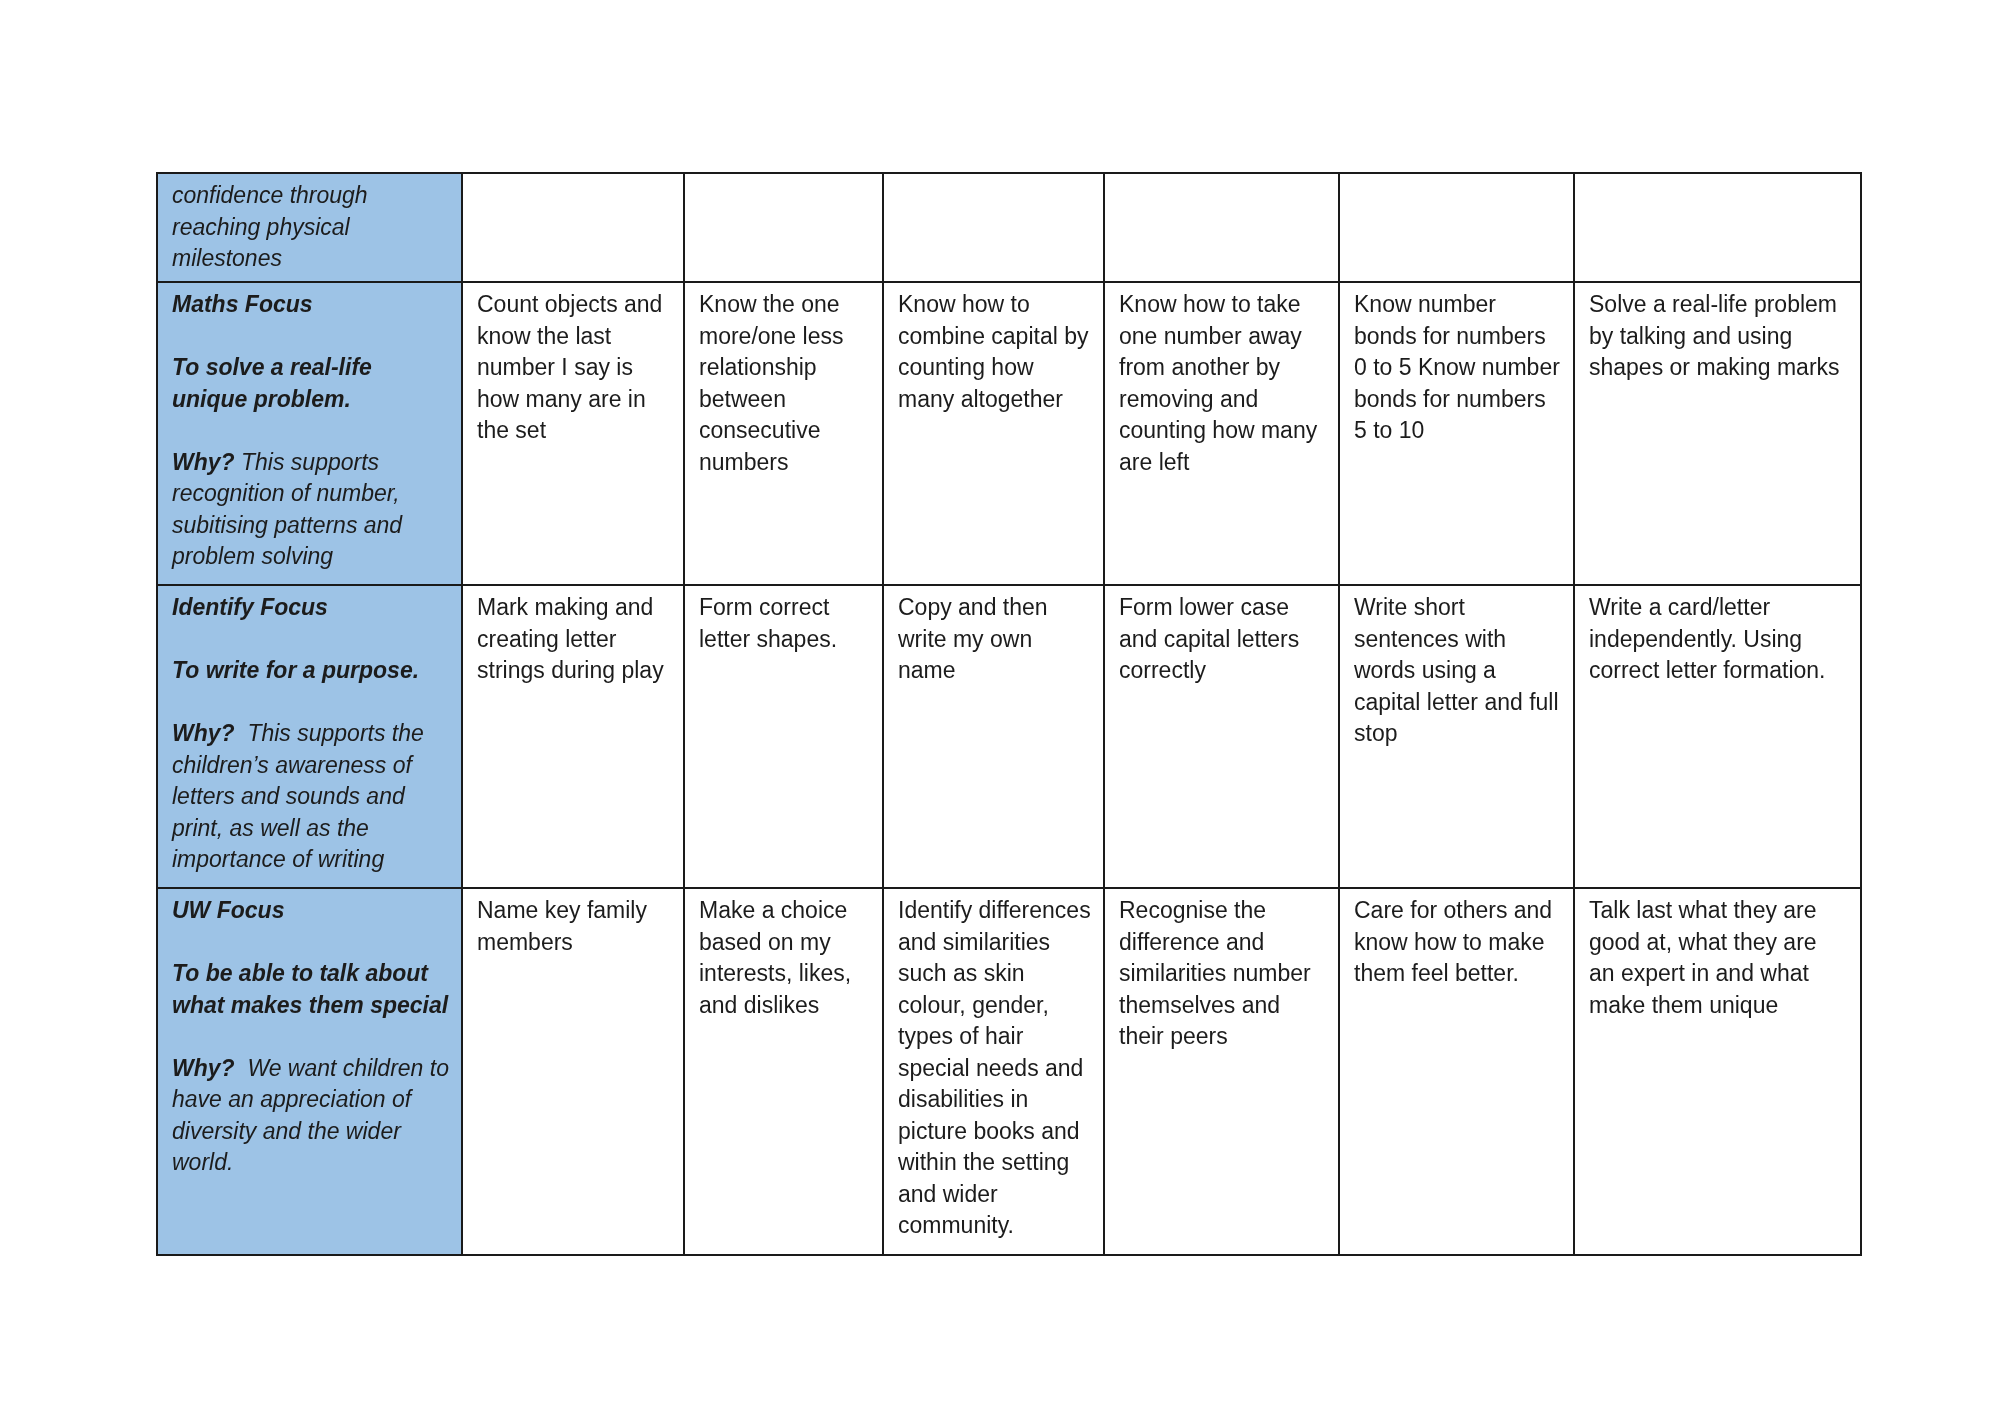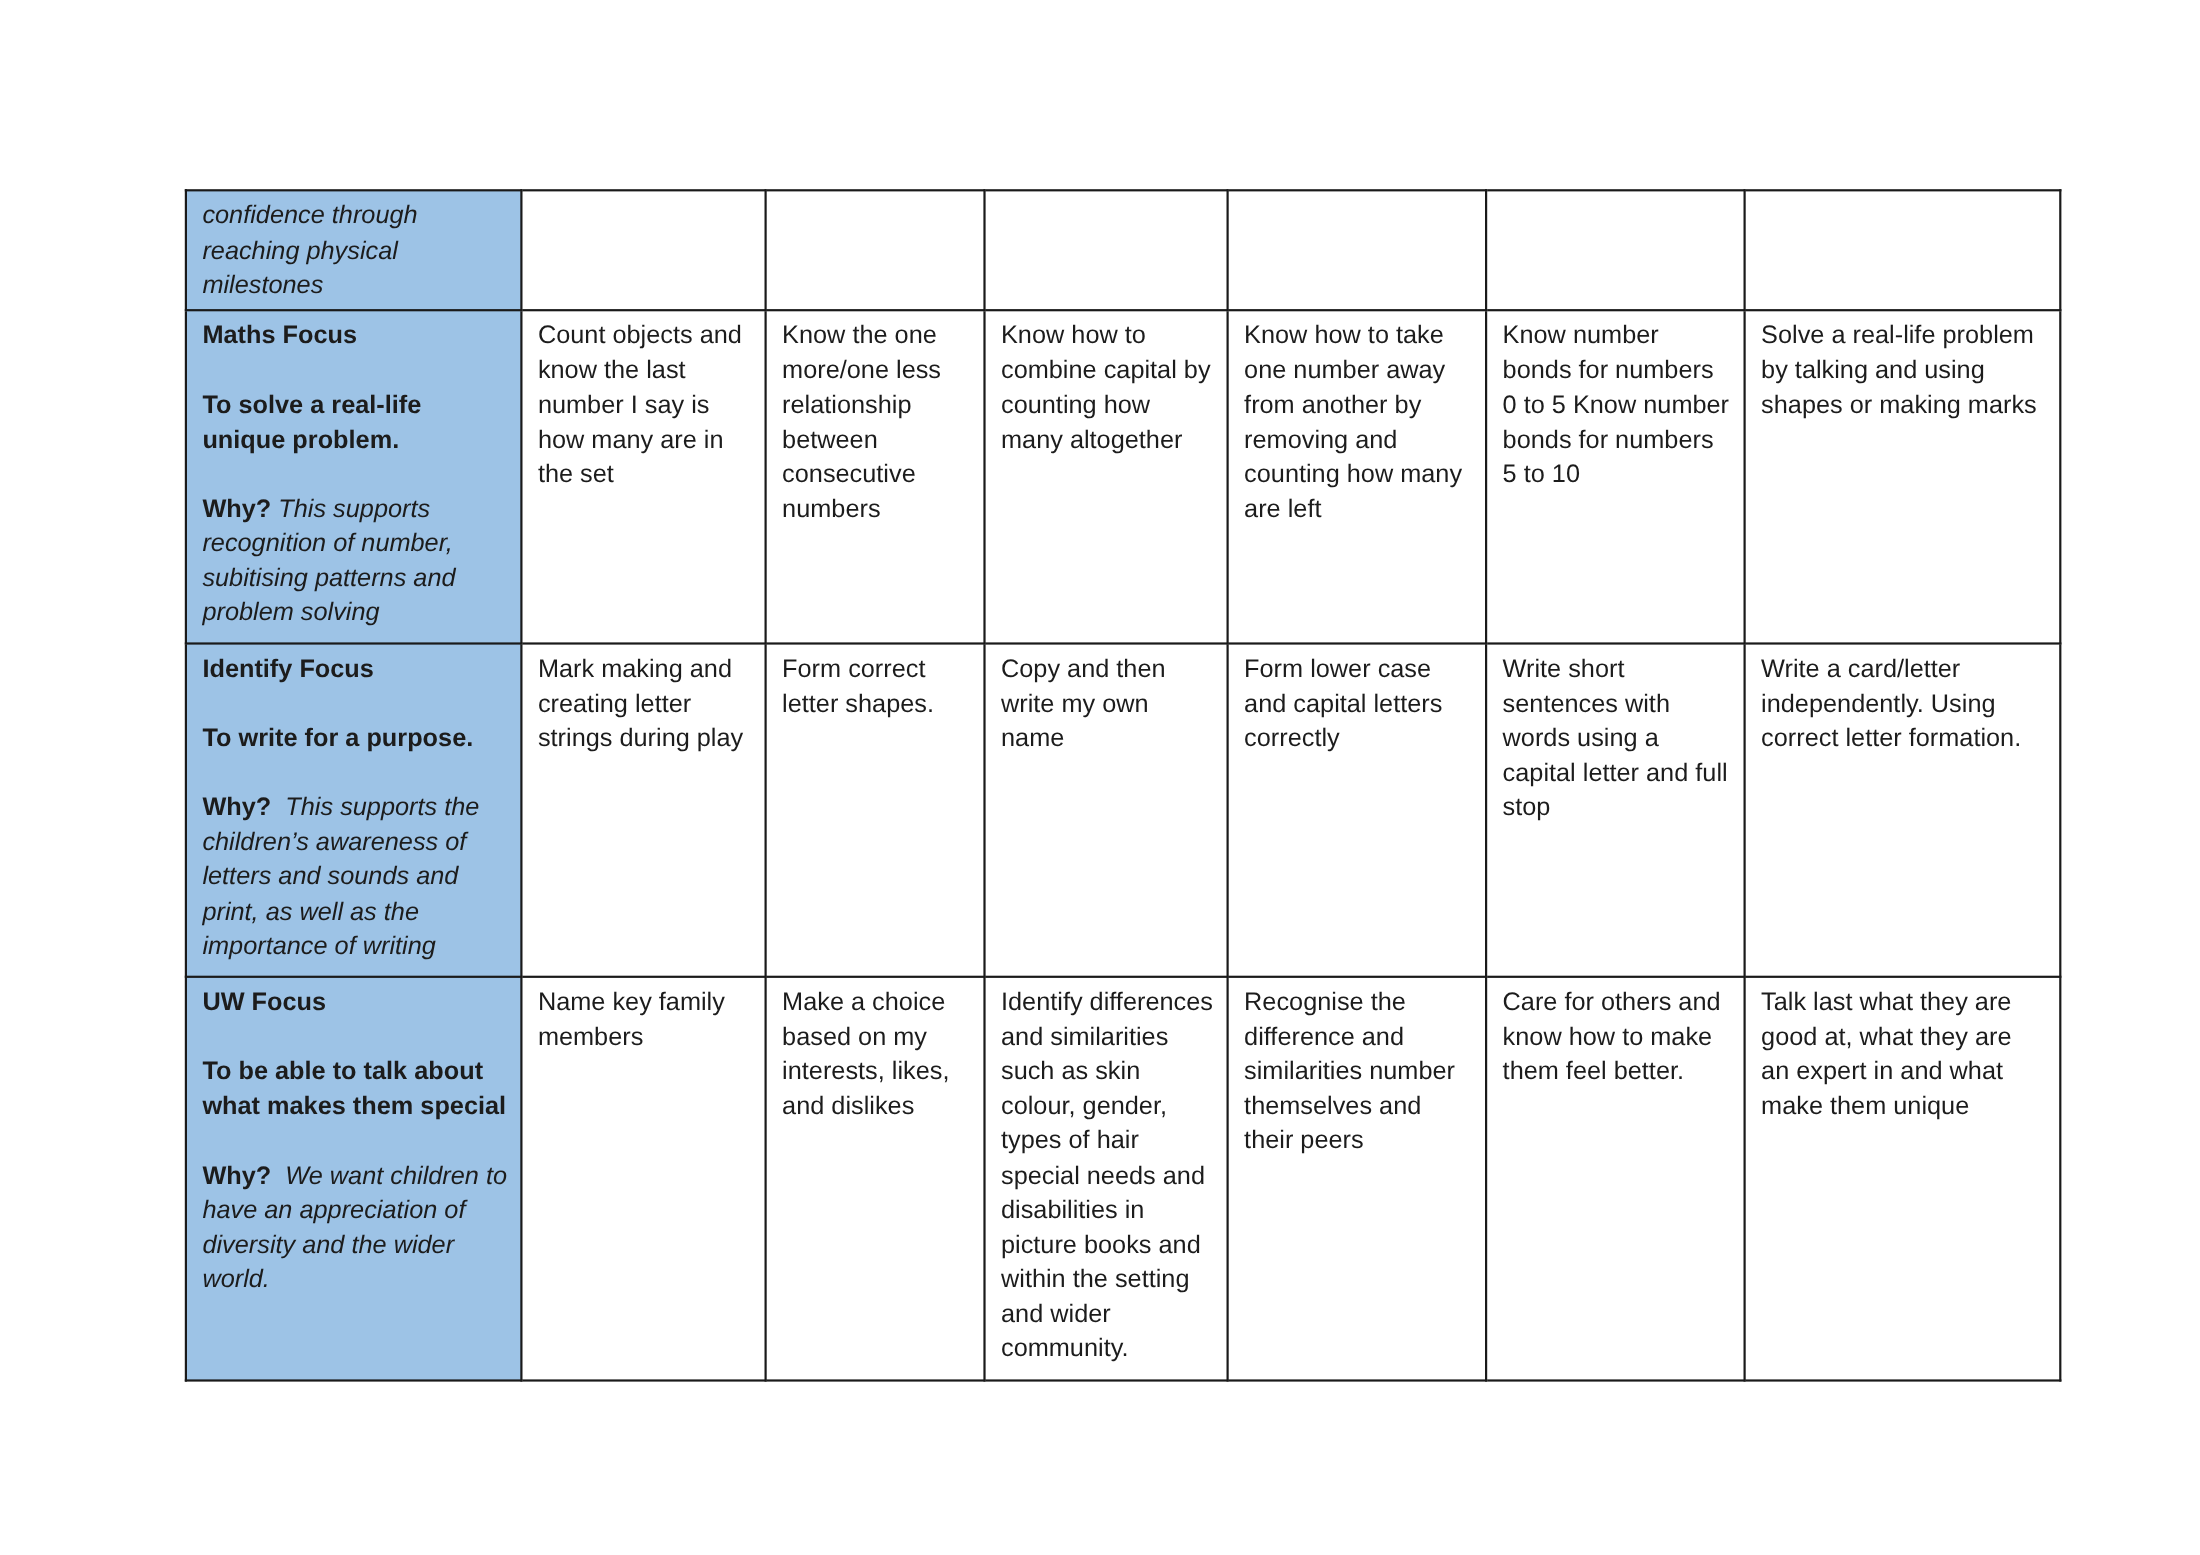--- a/index.html
+++ b/index.html
@@ -9,41 +9,41 @@
   }
   body {
     width: 2000px;
     height: 1414px;
     position: relative;
     font-family: "Liberation Sans", sans-serif;
     color: #1c1c1c;
   }
   .doc-table {
     position: absolute;
-    left: 168px;
+    left: 156px;
     top: 172px;
     width: 1704px;
     border-collapse: collapse;
     table-layout: fixed;
   }
   .doc-table td {
     border: 2px solid #1a1a1a;
     vertical-align: top;
     padding: 6px 12px 6px 14px;
     font-size: 23px;
     line-height: 31.5px;
     word-wrap: break-word;
   }
   .focus {
     background: var(--accent, #9dc3e6);
   }
   .para {
     white-space: pre-wrap;
   }
-  .b { font-weight: bold; }
+  .b { font-weight: bold; font-style: italic; }
   .i { font-style: italic; }
   tr.r0 td { height: 95px; }
   tr.r1 td { height: 289px; }
   tr.r2 td { height: 289px; }
   tr.r3 td { height: 353px; margin-left: 44px; }
 </style>
 </head>
 <body style="background: rgb(255, 255, 255);">
 
 <table class="doc-table">

